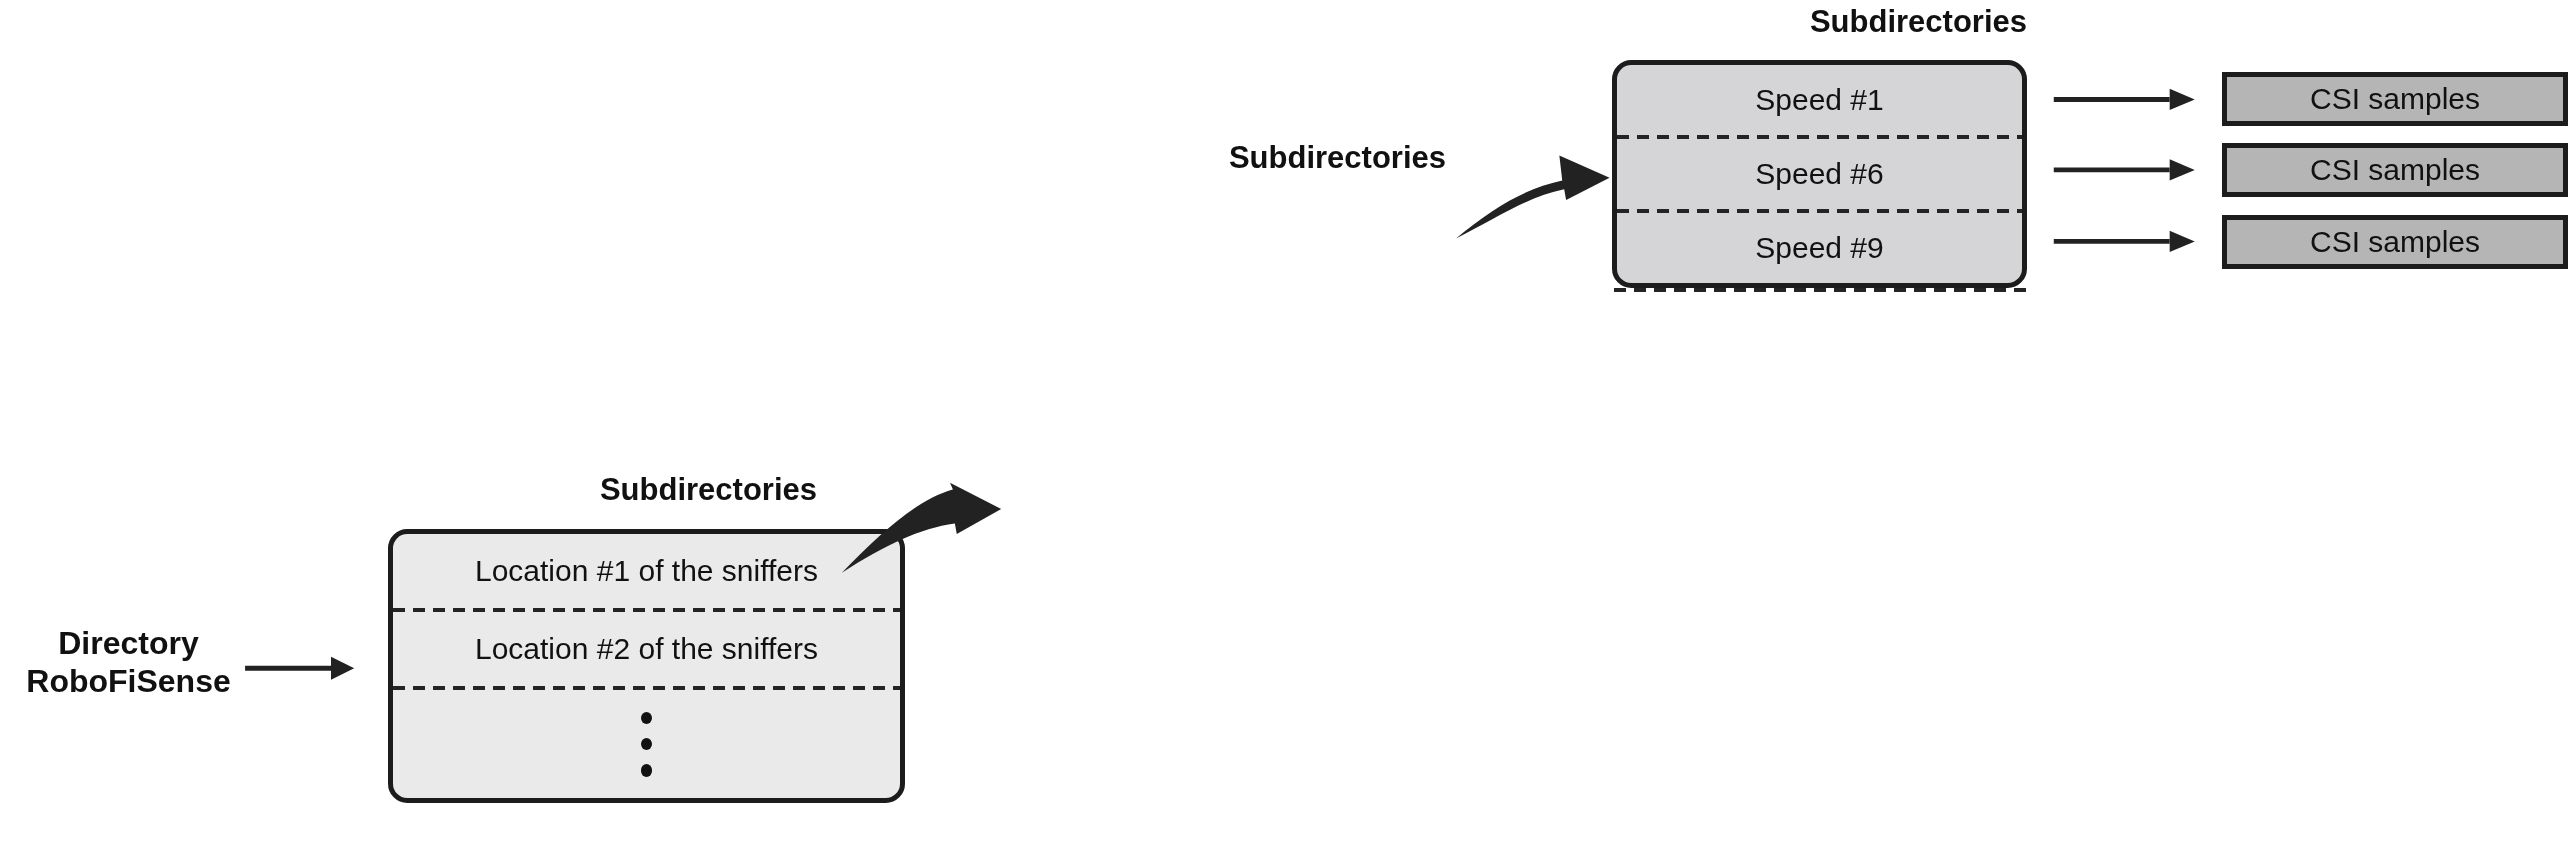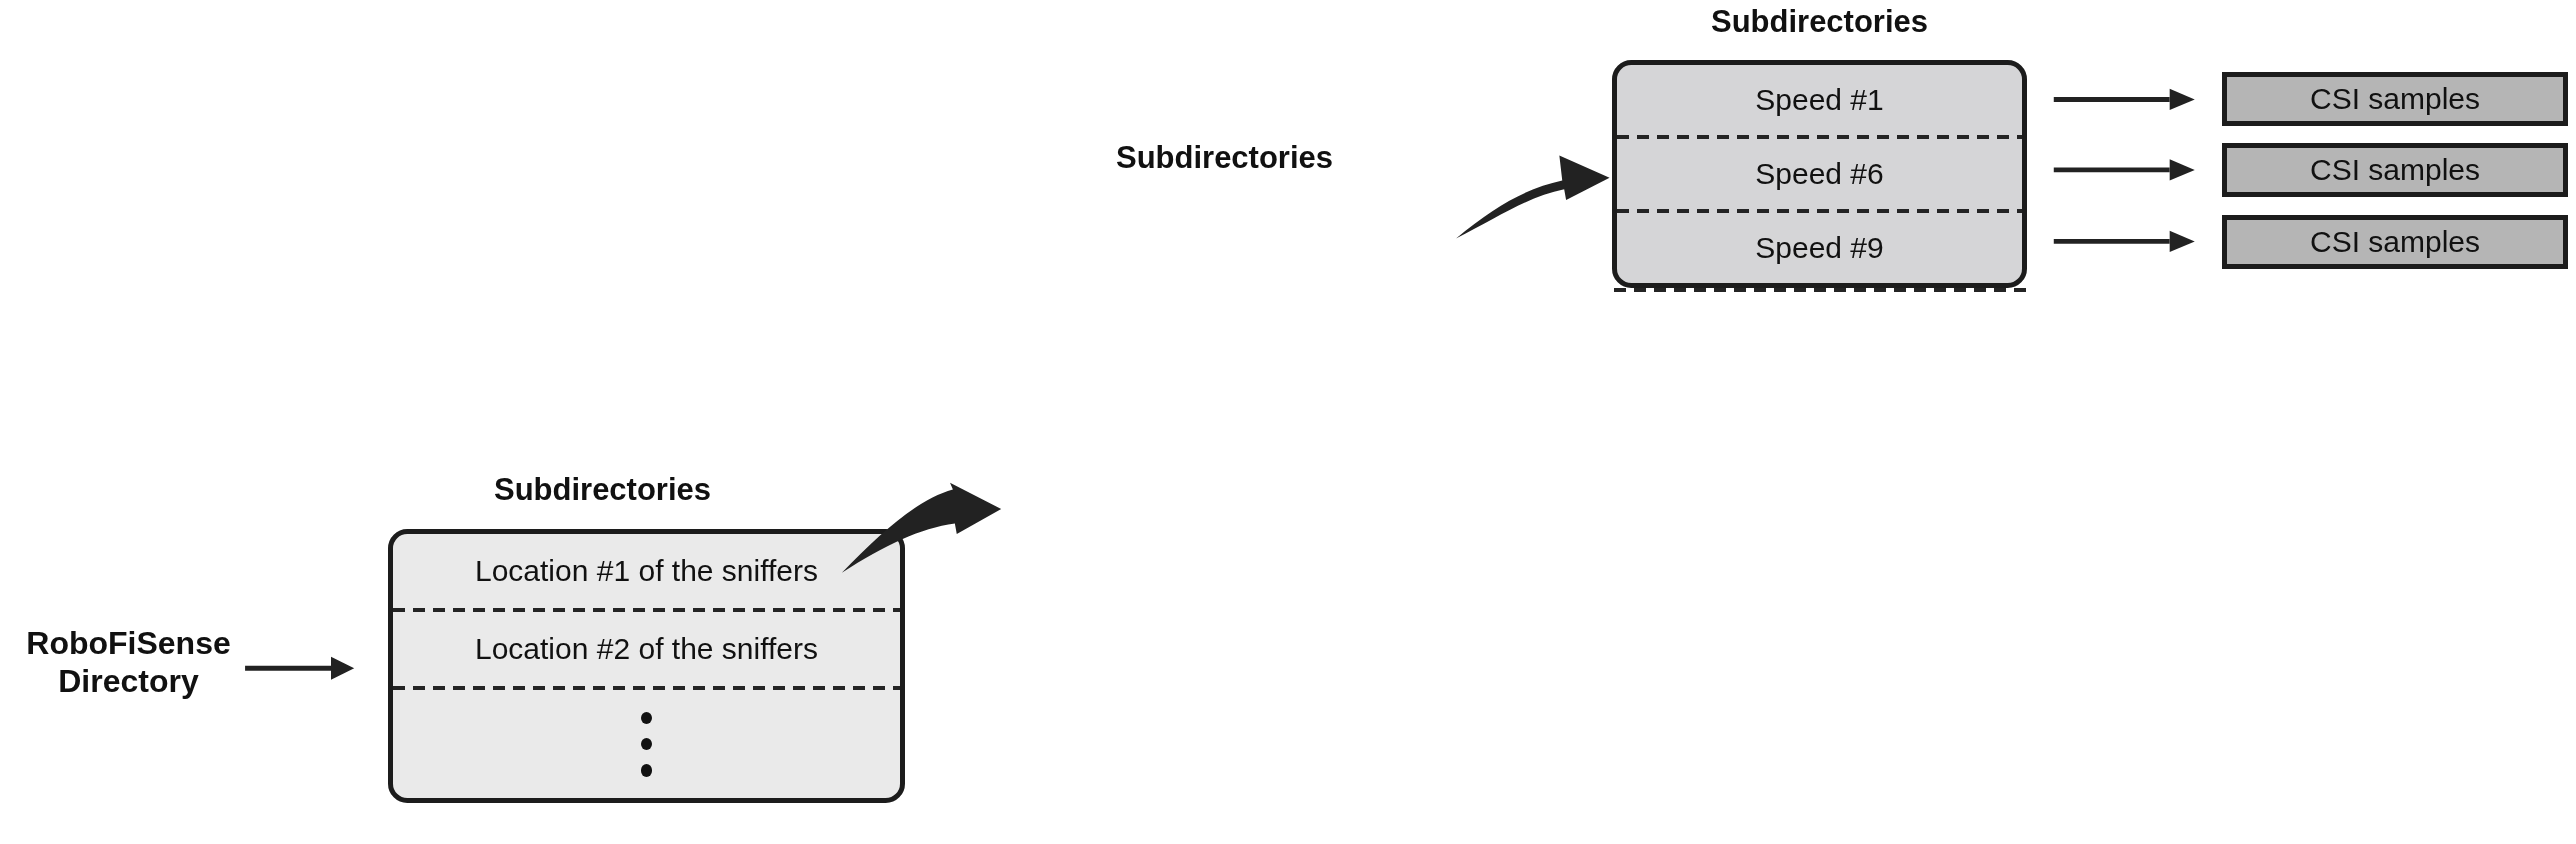--- a/index.html
+++ b/index.html
@@ -38,21 +38,21 @@
     left: 13.5px; top: 624px;
     width: 230px;
     text-align: center;
     font-weight: 700;
     font-size: 32px;
     line-height: 38px;
     z-index: 2;
   }
   .box-title {
     position: absolute;
-    text-align: center;
+    text-align: right;
     font-weight: 700;
     font-size: 31px;
     line-height: 39px;
     height: 39px;
     z-index: 2;
   }
   .box {
     position: absolute;
     border: 5.8px solid var(--border);
     border-radius: 19.3px;
@@ -149,22 +149,22 @@
       <path class="shaft" d="M2126 176 H2246"></path>
       <polygon points="2246,165 2246,187 2272,176"></polygon>
     </g>
     <g>
       <path class="shaft" d="M2126 250 H2246"></path>
       <polygon points="2246,239 2246,261 2272,250"></polygon>
     </g>
   </svg>
 
   <div class="root-label">
+    <div>Directory</div>
     <div>RoboFiSense</div>
-    <div>Directory</div>
   </div>
 
   <div class="box-title t-locations">Subdirectories</div>
   <div class="box light b-locations">
     <div class="row">Location #1 of the sniffers</div>
     <div class="divider"></div>
     <div class="row">Location #2 of the sniffers</div>
     <div class="divider"></div>
     <div class="row dots-row">
       <span class="dot"></span>

